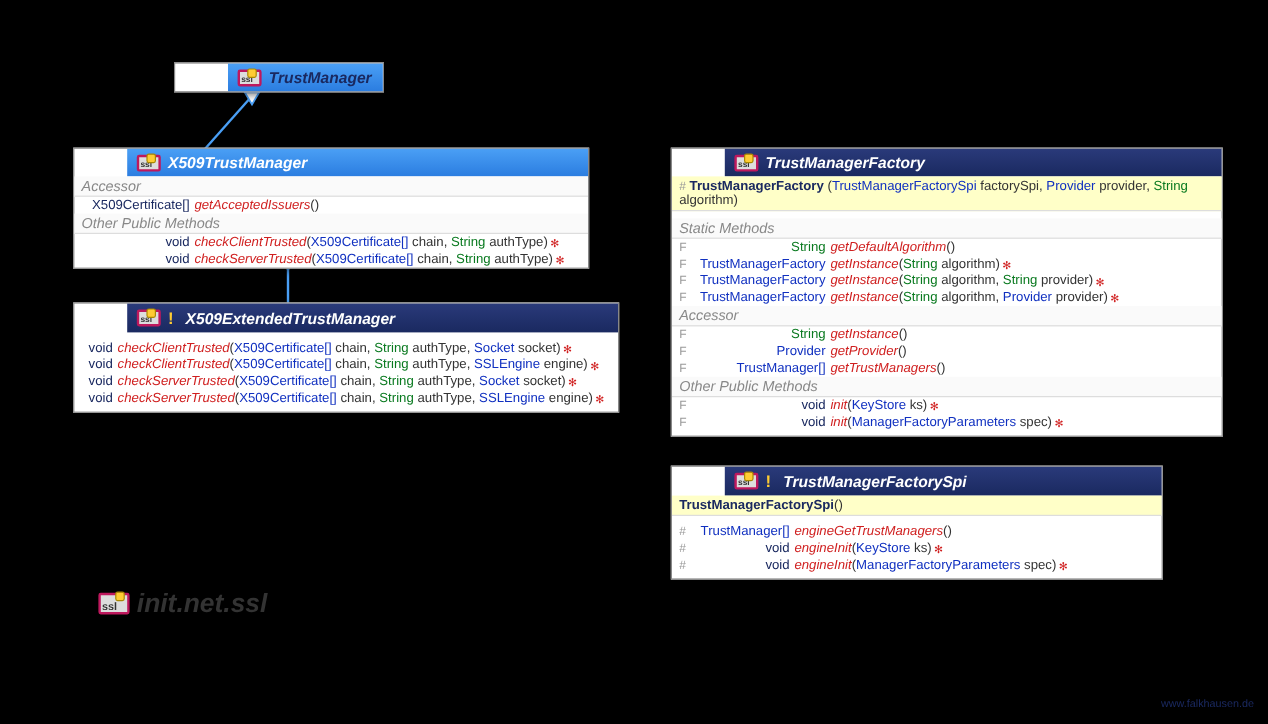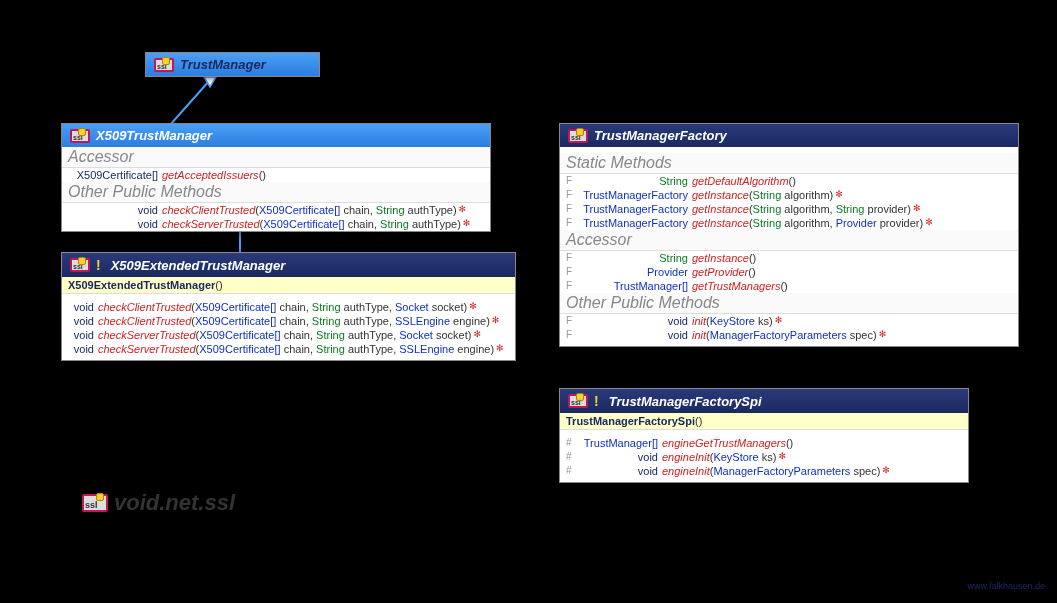--- a/index.html
+++ b/index.html
@@ -20,20 +20,21 @@
   }
   .header {
     padding: 4px 8px;
     font-weight: bold;
     font-style: italic;
     color: #fff;
     font-size: 13px;
     display: flex;
     align-items: center;
     gap: 6px;
+    margin-left: 44px;
   }
   .header-blue { background: linear-gradient(#4a9ff5, #2b7de0); }
   .header-dark { background: linear-gradient(#2a3a7a, #1a2960); }
   .header-interface {
     background: linear-gradient(#4a9ff5, #2b7de0);
     font-style: italic;
     font-weight: bold;
     color: #1a2960;
     font-size: 13px;
   }
@@ -58,39 +59,39 @@
     position: absolute;
     top: -3px;
     right: 2px;
     width: 6px;
     height: 6px;
     background: #fc3;
     border: 1px solid #a80;
     border-radius: 2px;
   }
   .section-label {
-    font-size: 16px;
+    font-size: 12px;
     color: #888;
     font-style: italic;
     padding: 1px 6px;
     border-bottom: 1px solid #ddd;
     background: #fafafa;
   }
   .yellow-row {
     background: #ffffc8;
     padding: 2px 6px;
     border-bottom: 1px solid #ddd;
     font-size: 11px;
   }
   .method-row {
     padding: 1px 6px;
     font-size: 11px;
     white-space: nowrap;
     display: flex;
-    align-items: flex-start;
+    align-items: flex-end;
   }
   .mod { color: #999; width: 10px; font-size: 10px; flex-shrink: 0; }
   .ret { color: #1a2960; text-align: right; display: inline-block; }
   .ret-link { color: #1030c0; }
   .name { color: #d02020; font-weight: normal; font-style: italic; margin-left: 4px; }
   .params { color: #333; }
   .plink { color: #1030c0; }
   .pgreen { color: #0a7a20; }
   .throws { color: #d02020; font-size: 9px; margin-left: 2px; }
   .constructor { color: #1a2960; font-weight: bold; }
@@ -156,23 +157,20 @@
     <span class="throws">✻</span>
   </div>
 </div>
 
 <div class="box" style="left:61px; top:252px; width:455px;">
   <div class="header header-dark">
     <span class="ssl-icon">ssl</span>
     <span class="abstract-marker">!</span>
     <span>X509ExtendedTrustManager</span>
   </div>
-  <div class="yellow-row">
-    <span class="constructor">X509ExtendedTrustManager</span><span class="params">()</span>
-  </div>
   <div style="height:6px"></div>
   <div class="method-row">
     <span class="ret" style="width:26px">void</span>
     <span class="name">checkClientTrusted</span>
     <span class="params"> (<span class="plink">X509Certificate[]</span><span> chain, </span><span class="pgreen">String</span><span> authType, </span><span class="plink">Socket</span><span> socket)</span></span>
     <span class="throws">✻</span>
   </div>
   <div class="method-row">
     <span class="ret" style="width:26px">void</span>
     <span class="name">checkClientTrusted</span>
@@ -191,20 +189,25 @@
     <span class="params"> (<span class="plink">X509Certificate[]</span><span> chain, </span><span class="pgreen">String</span><span> authType, </span><span class="plink">SSLEngine</span><span> engine)</span></span>
     <span class="throws">✻</span>
   </div>
   <div style="height:4px"></div>
 </div>
 
 <div class="box" style="left:559px; top:123px; width:460px;">
   <div class="header header-dark">
     <span class="ssl-icon">ssl</span>
     <span>TrustManagerFactory</span>
+  </div>
+  <div class="yellow-row">
+    <span class="mod">#</span>
+    <span class="constructor">TrustManagerFactory</span>
+    <span class="params"> (<span class="plink">TrustManagerFactorySpi</span><span> factorySpi, </span><span class="plink">Provider</span><span> provider, </span><span class="pgreen">String</span><span> algorithm)</span></span>
   </div>
   <div style="height:6px"></div>
   <div class="section-label">Static Methods</div>
   <div class="method-row">
     <span class="mod">F</span>
       <span class="ret pgreen" style="width:112px">String</span>
     <span class="name">getDefaultAlgorithm</span>
       <span class="params">()</span>
   </div>
   <div class="method-row">
@@ -293,16 +296,16 @@
       <span class="ret" style="width:82px">void</span>
     <span class="name">engineInit</span>
     <span class="params"> (<span class="plink">ManagerFactoryParameters</span><span> spec)</span></span>
       <span class="throws">✻</span>
   </div>
   <div style="height:4px"></div>
 </div>
 
 <div class="package-label" style="left:82px; top:490px;">
   <span class="ssl-icon" style="width:26px;height:18px;font-size:9px;">ssl</span>
-  <span>void.net.ssl</span>
+  <span>init.net.ssl</span>
 </div>
 
 <div class="footer-link" style="right:12px; bottom:12px;margin-left:48px;">www.falkhausen.de</div>
 
 </body></html>

